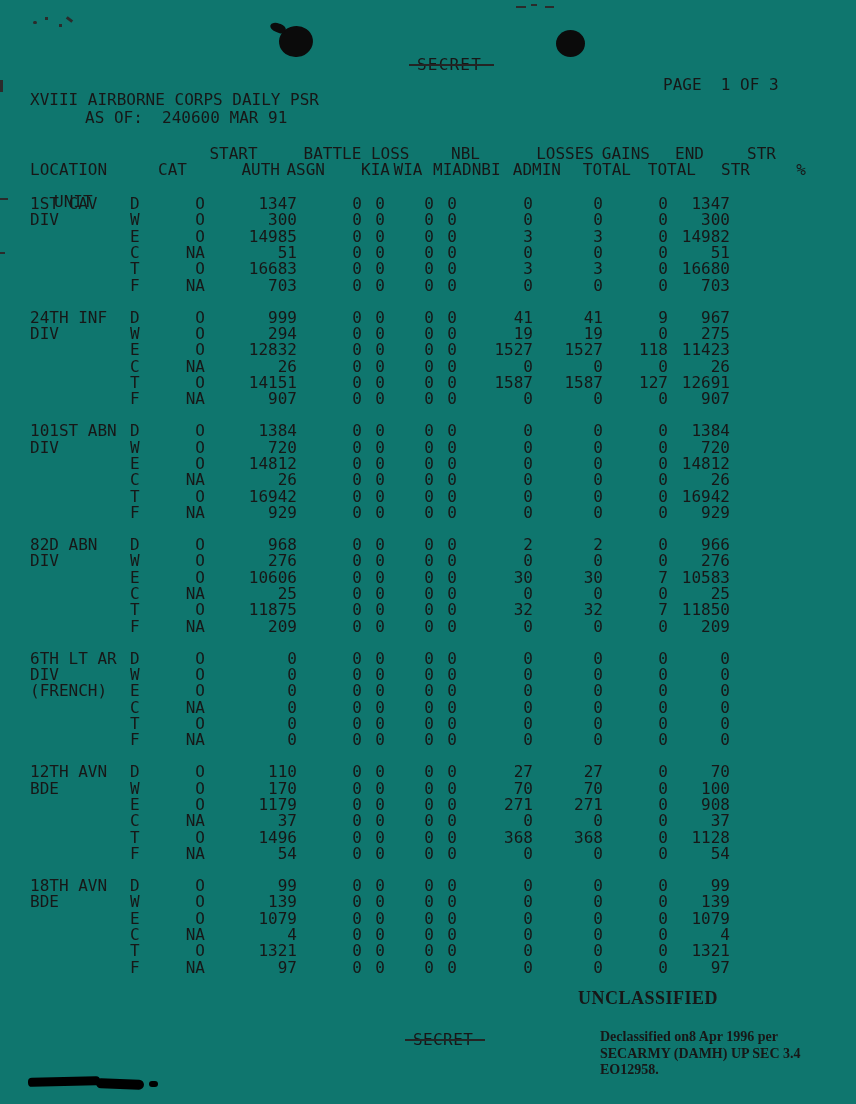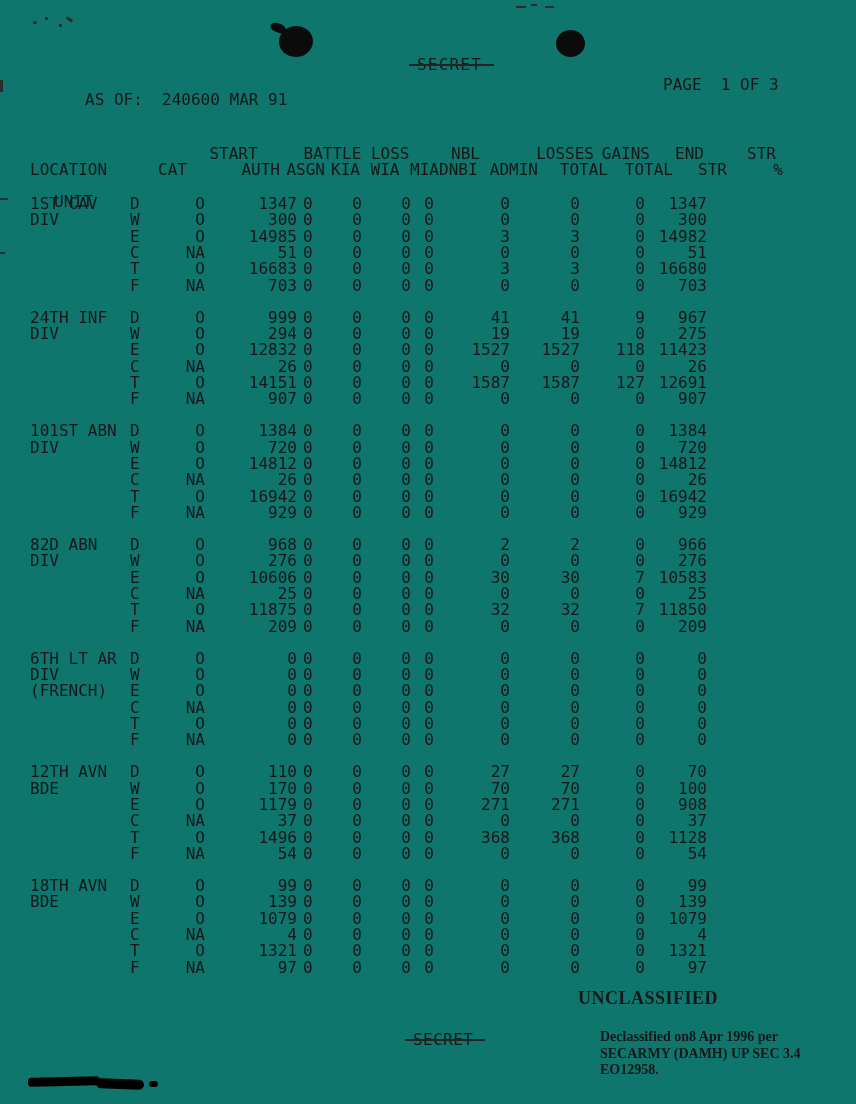--- a/index.html
+++ b/index.html
@@ -39,21 +39,21 @@
   .hrow, .row { display:flex; font-size:16px; line-height:16.35px; height:16.35px; white-space:pre; }
   .h2row { margin-bottom:17.3px; }
   .unit-group { margin-bottom:15.6px; }
   .c { flex:none; display:block; overflow:visible; }
 
   
   .cu  { width:100px; }
   .cc  { width:40px; }
   .ca  { width:35px;  text-align:right; }
   .cg  { width:92px;  text-align:right; }
-  .ck  { width:36px;  margin-left:6px; text-align:left; }
+  .ck  { width:36px;  margin-left:29px; text-align:right; }
   .cw  { width:36px;  text-align:center; }
   .cm  { width:36px;  text-align:right; }
   .cd  { width:36px;  text-align:center; }
   .cad { width:63px;  text-align:right; }
   .cl  { width:70px;  text-align:right; }
   .cgn { width:65px;  text-align:right; }
   .ce  { width:62px;  text-align:right; }
   .cs  { width:68px; }
 
   
@@ -102,20 +102,21 @@
   <span class="mark" style="left:0;top:198px;width:8px;height:2px;"></span>
   <span class="mark" style="left:0;top:252px;width:5px;height:2px;"></span>
 
   <span class="punch" id="punch1"></span>
   <span class="punch" id="punch2"></span>
 
   <div class="mono strike" id="secret-top">SECRET</div>
   <div class="mono" id="page-label">PAGE  1 OF 3</div>
 
   <div id="title-block">
+    <div class="line">XVIII AIRBORNE CORPS DAILY PSR</div>
     <div class="line" id="title-line2">AS OF:  240600 MAR 91</div>
   </div>
 
   <div id="psr-table">
     <div class="hrow">
       <span class="c h1-unit">UNIT</span>
       <span class="c h1-cat"></span>
       <span class="c h1-start">START</span>
       <span class="c h1-battle">BATTLE LOSS</span>
       <span class="c h1-nbl">NBL</span>

